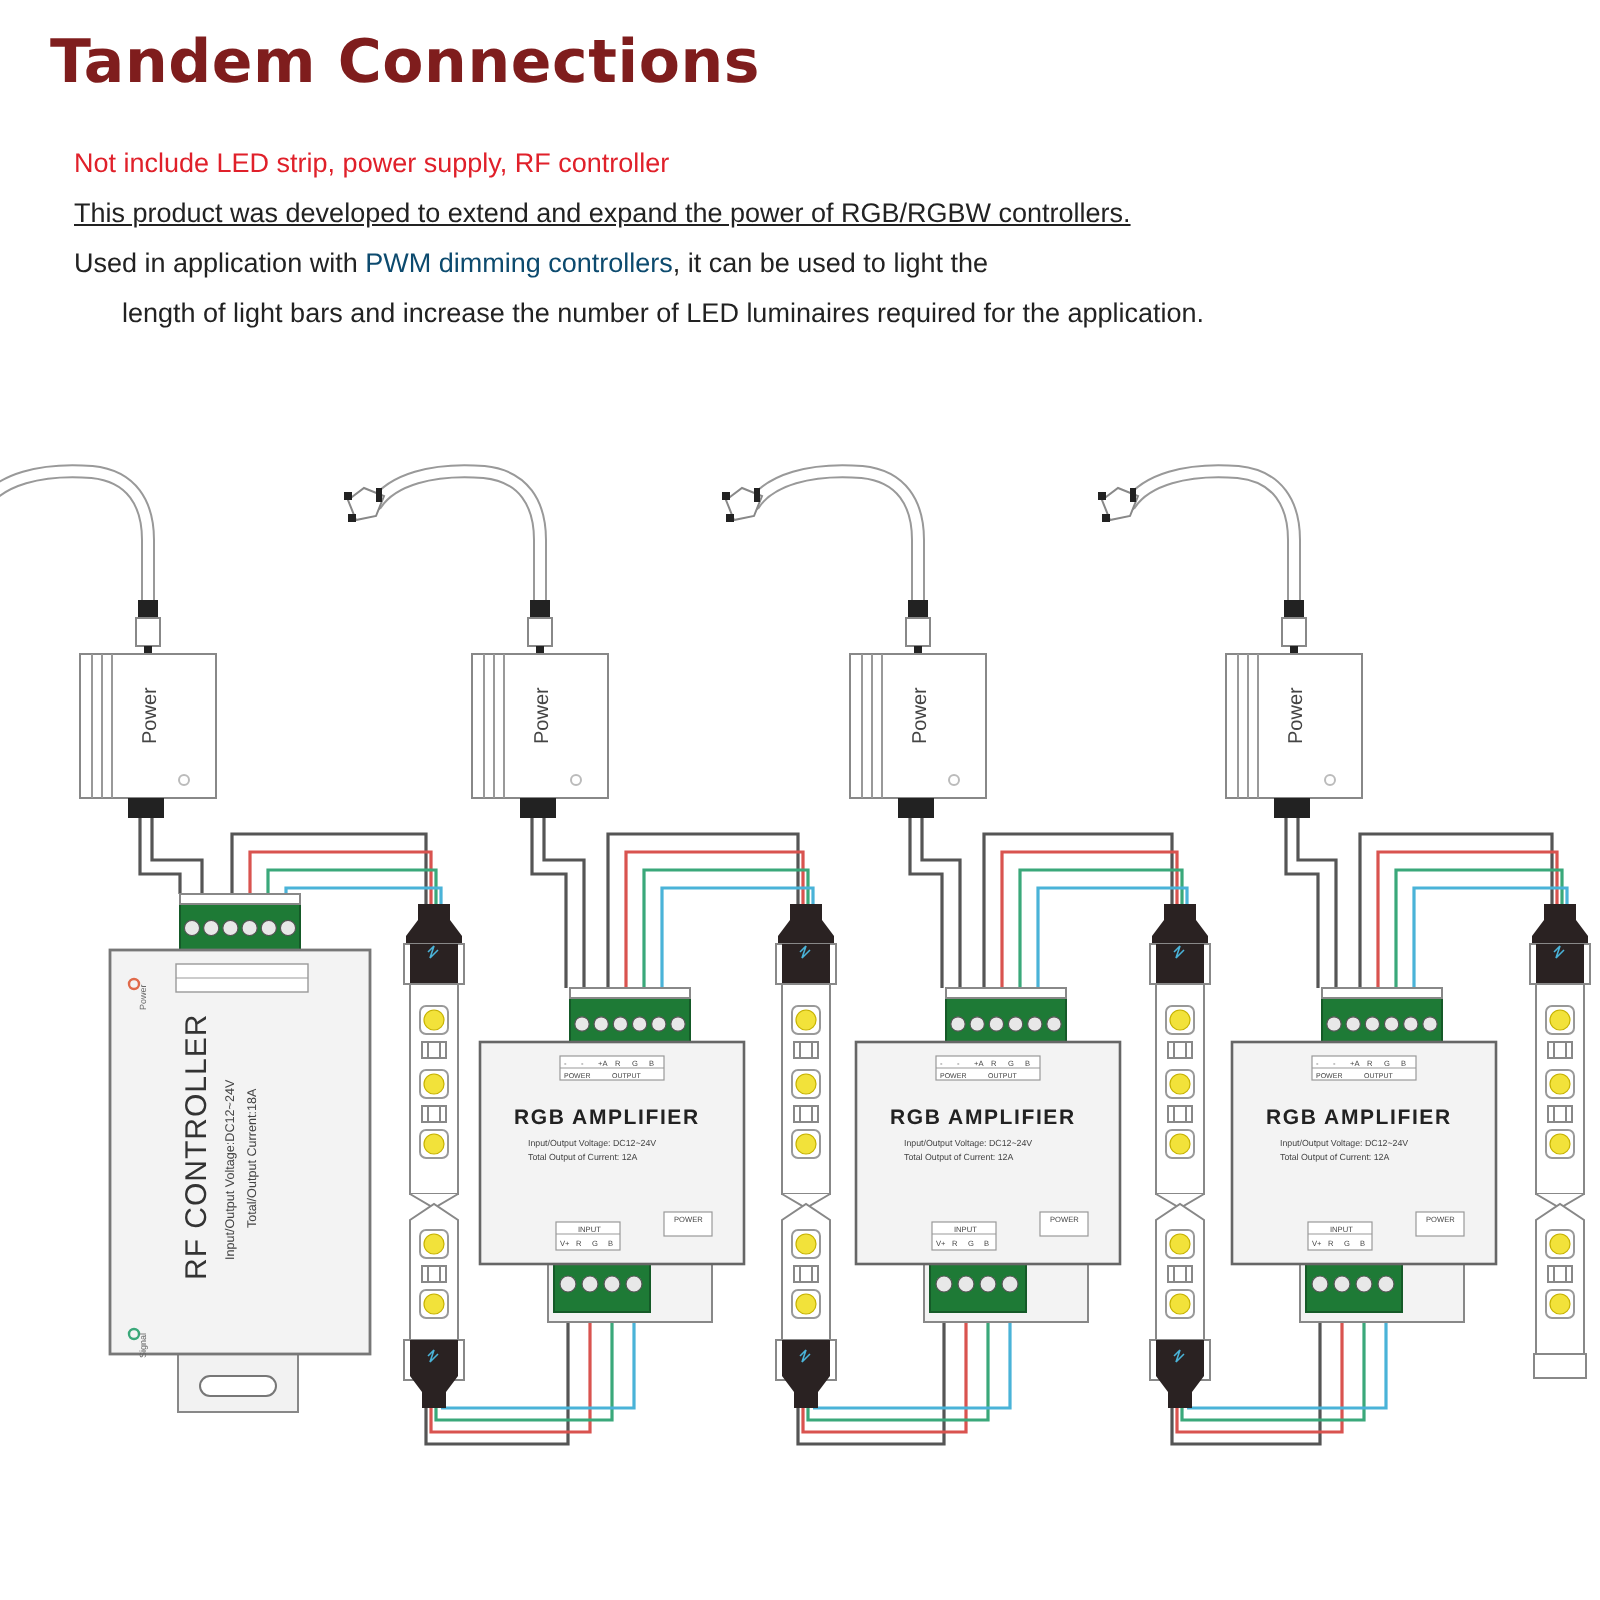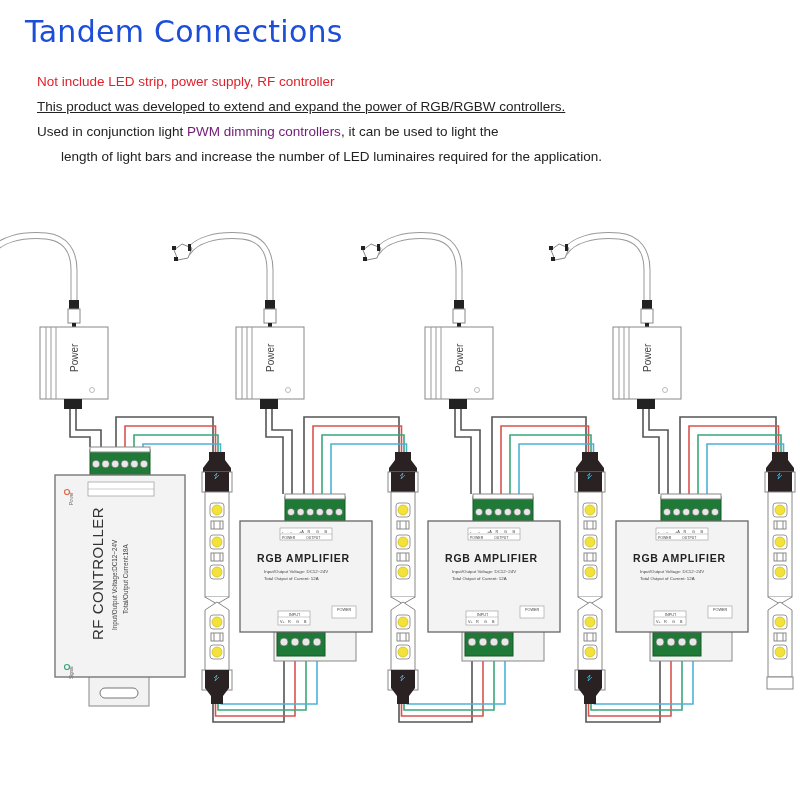--- a/index.html
+++ b/index.html
@@ -1,33 +1,33 @@
 <!DOCTYPE html>
 <html><head>
 <meta charset="utf-8">
 <style>
   html,body{margin:0;padding:0;background:#ffffff;}
   body{width:800px;height:800px;overflow:hidden;position:relative;font-family:"Liberation Sans",sans-serif;}
-  .title{position:absolute;left:25px;top:14px;font-family:"DejaVu Sans",sans-serif;font-weight:normal;font-size:30px;color:#1d4ed8;letter-spacing:0.3px;margin:0;}
+  .title{position:absolute;left:25px;top:14px;font-family:"DejaVu Sans",sans-serif;font-weight:bold;font-size:30px;color:#7f1d1d;letter-spacing:0.3px;margin:0;}
   .line{position:absolute;left:25px;font-size:13.5px;color:#222;white-space:nowrap;margin:12px;}
   .l1{top:62px;color:#e0202a;}
   .l2{top:87px;text-decoration:underline;}
   .l3{top:112px;}
   .l4{top:137px;padding-left:24px;}
-  .green{color:#701a75;}
+  .green{color:#0c4a6e;}
   svg#diagram{position:absolute;left:0;top:0;}
   svg text{font-family:"Liberation Sans",sans-serif;}
 </style>
 </head>
 <body>
 
 <h1 class="title">Tandem Connections</h1>
 <p class="line l1">Not include LED strip, power supply, RF controller</p>
 <p class="line l2">This product was developed to extend and expand the power of RGB/RGBW controllers.</p>
-<p class="line l3"><span>Used in conjunction light </span><span class="green">PWM dimming controllers</span><span>, it can be used to light the</span></p>
+<p class="line l3"><span>Used in application with </span><span class="green">PWM dimming controllers</span><span>, it can be used to light the</span></p>
 <p class="line l4">length of light bars and increase the number of LED luminaires required for the application.</p>
 
 <svg id="diagram" width="800" height="800" viewBox="0 0 800 800" xmlns="http://www.w3.org/2000/svg">
   <defs>
 
     <g id="psu">
       <path d="M -48 22 C -40 10, -20 4, 6 6 C 26 8, 34 22, 34 40 L 34 70" fill="none" stroke="#999" stroke-width="7" stroke-linecap="round"></path>
       <path d="M -48 22 C -40 10, -20 4, 6 6 C 26 8, 34 22, 34 40 L 34 70" fill="none" stroke="#fff" stroke-width="5" stroke-linecap="round"></path>
       <path d="M -62 20 l 8 -6 l 10 4 l -4 10 l -10 2 z" fill="#fff" stroke="#888" stroke-width="1"></path>
       <rect x="-64" y="16" width="4" height="4" fill="#222"></rect>

